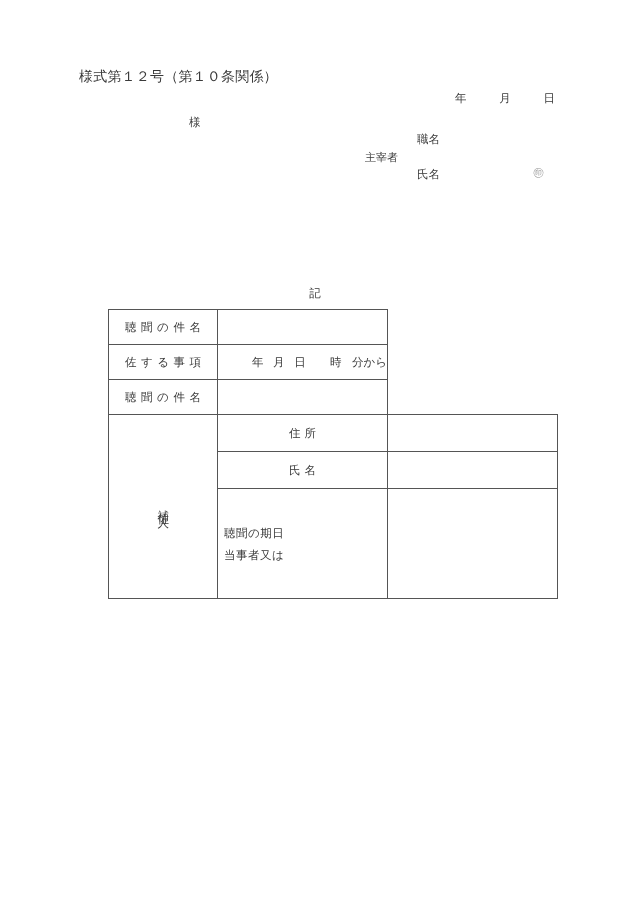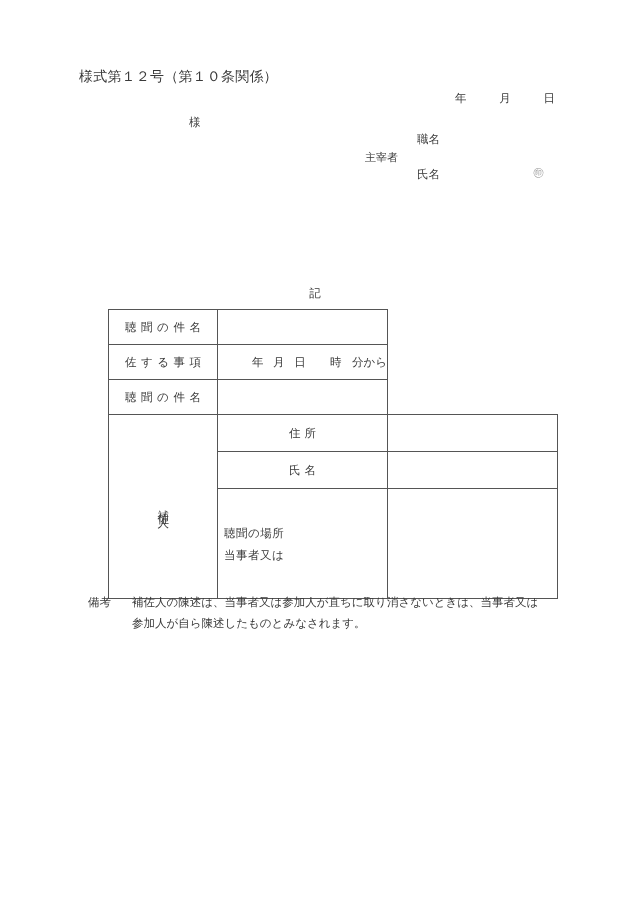--- a/index.html
+++ b/index.html
@@ -286,27 +286,23 @@
       </tr>
       <tr>
         <td class="sub-lbl">
           <span class="sub-lbl-inner">氏名</span>
         </td>
         <td class="val"></td>
       </tr>
       <tr>
         <td class="sub-lbl tall">
           <span class="sub-lbl-wrap">
-            <span>聴聞の場所</span><br>
+            <span>聴聞の期日</span><br>
             <span>当事者又は</span>
           </span>
         </td>
         <td class="val tall"></td>
       </tr>
     </tbody>
   </table>
 
-  <div class="note">
-    <span class="note-label">備考</span><span class="note-body">補佐人の陳述は、当事者又は参加人が直ちに取り消さないときは、当事者又は</span>
-    <span class="note-line2">参加人が自ら陳述したものとみなされます。</span>
-  </div>
 
 </div>
 
 </body></html>

